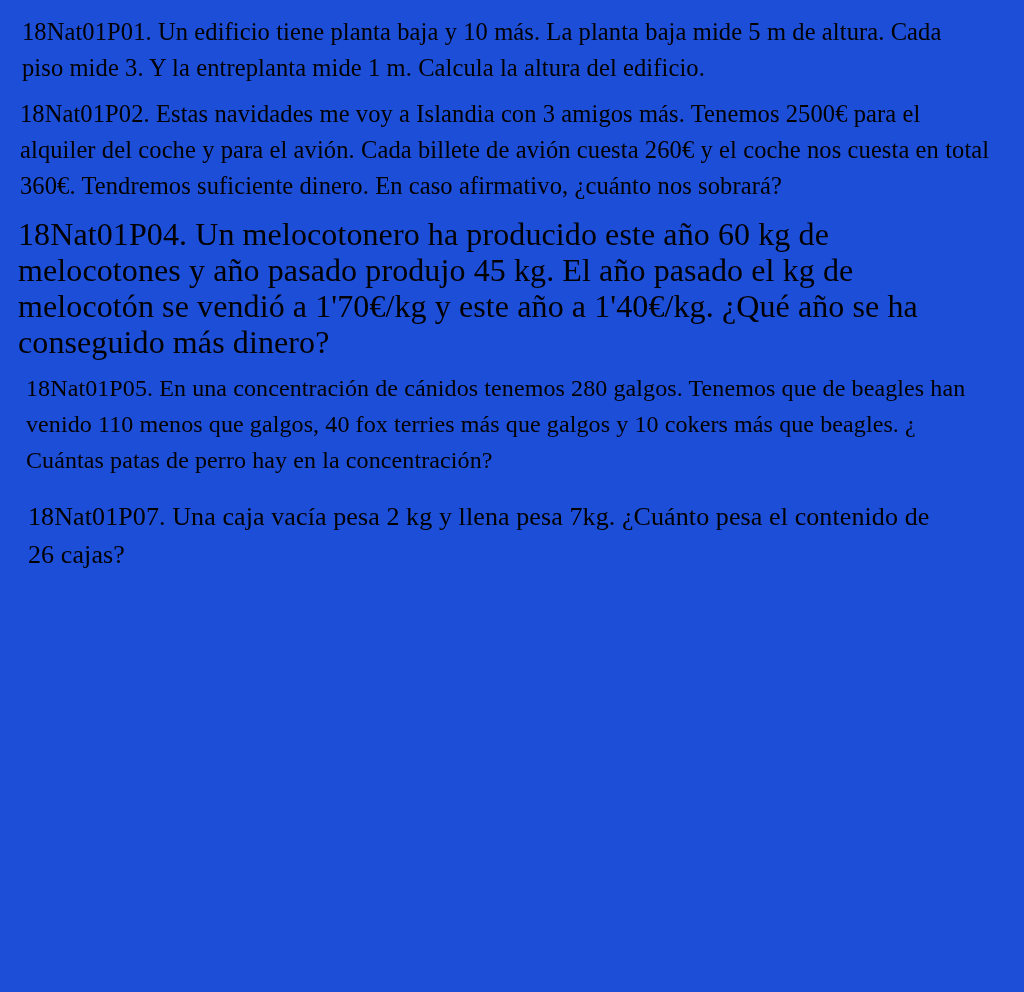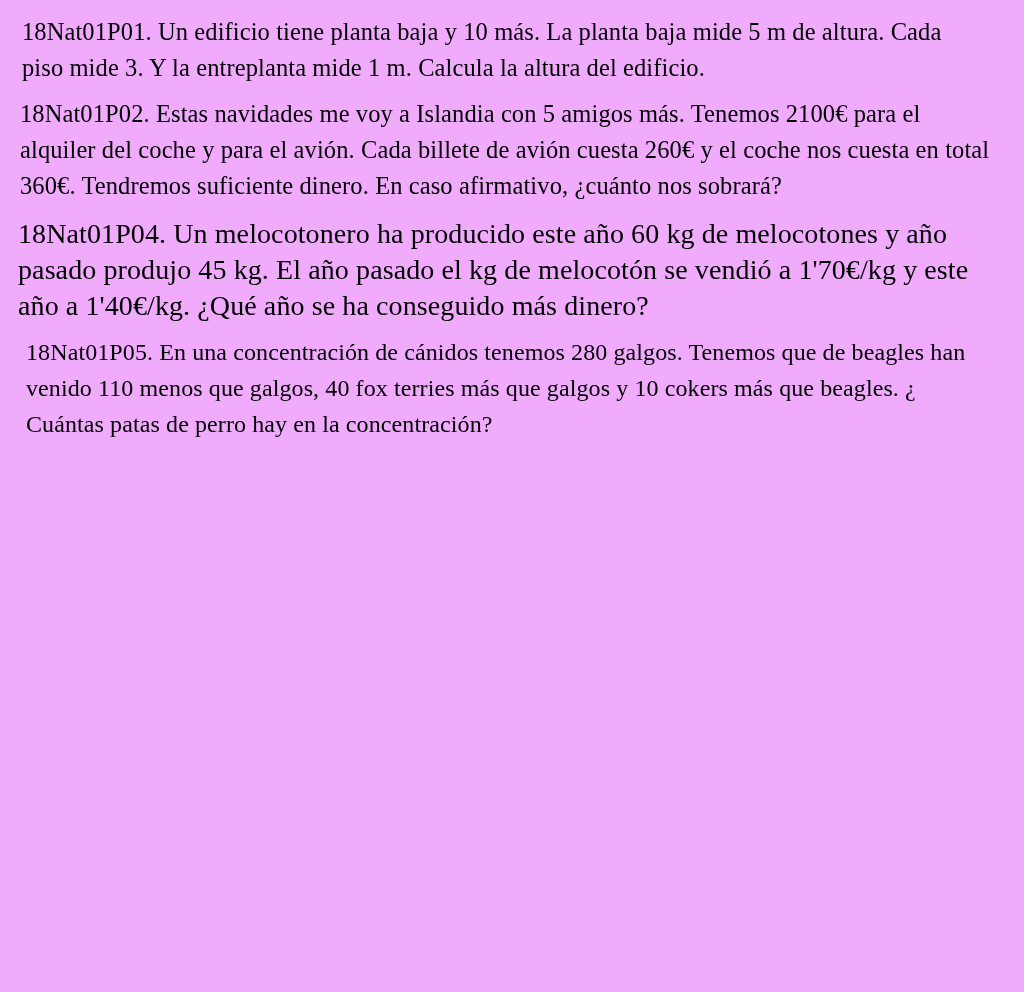--- a/index.html
+++ b/index.html
@@ -12,21 +12,21 @@
     height: 992px;
     font-family: "Liberation Serif", serif;
     color: #000000;
     overflow: hidden;
   }
   .page {
     box-sizing: border-box;
     width: 1024px;
     height: 992px;
     padding: 14px 18px 0 18px;
-    background: #f0abfc;
+    background: #1d4ed8;
   }
   .problem {
     font-family: "Liberation Serif", serif;
     color: #000000;
     text-align: left;
     letter-spacing: 0.1px;
   }
   
   .p1 {
     font-size: 24.5px;
@@ -43,21 +43,21 @@
     padding-right: 12px;
   }
   .p3 {
     font-size: 24px;
     line-height: 36px;
     margin: 0 0 10px 0;
     padding-left: 10px;
     padding-right: 24px;
   }
   .p4 {
-    font-size: 28px;
+    font-size: 32px;
     line-height: 36px;
     margin: 0 0 10px 0;
     padding-left: 0px;
     padding-right: 18px;
   }
   .p5 {
     font-size: 24px;
     line-height: 36px;
     margin: 0 0 20px 0;
     padding-left: 8px;
@@ -78,22 +78,23 @@
     padding-right: 60px;
   }
 </style>
 </head>
 <body>
 
 <div class="page">
 
   <p class="problem p1">18Nat01P01. Un edificio tiene planta baja y 10 más. La planta baja mide 5 m de altura. Cada piso mide 3. Y la entreplanta mide 1 m. Calcula la altura del edificio.</p>
 
-  <p class="problem p2">18Nat01P02. Estas navidades me voy a Islandia con 5 amigos más. Tenemos 2100€ para el alquiler del coche y para el avión. Cada billete de avión cuesta 260€ y el coche nos cuesta en total 360€. Tendremos suficiente dinero. En caso afirmativo, ¿cuánto nos sobrará?</p>
+  <p class="problem p2">18Nat01P02. Estas navidades me voy a Islandia con 3 amigos más. Tenemos 2500€ para el alquiler del coche y para el avión. Cada billete de avión cuesta 260€ y el coche nos cuesta en total 360€. Tendremos suficiente dinero. En caso afirmativo, ¿cuánto nos sobrará?</p>
 
 
   <p class="problem p4">18Nat01P04. Un melocotonero ha producido este año 60 kg de melocotones y año pasado produjo 45 kg. El año pasado el kg de melocotón se vendió a 1'70€/kg y este año a 1'40€/kg. ¿Qué año se ha conseguido más dinero?</p>
 
   <p class="problem p5">18Nat01P05. En una concentración de cánidos tenemos 280 galgos. Tenemos que de beagles han venido 110 menos que galgos, 40 fox terries más que galgos y 10 cokers más que beagles. ¿ Cuántas patas de perro hay en la concentración?</p>
 
 
+  <p class="problem p7">18Nat01P07. Una caja vacía pesa 2 kg y llena pesa 7kg. ¿Cuánto pesa el contenido de 26 cajas?</p>
 
 </div>
 
 </body></html>

